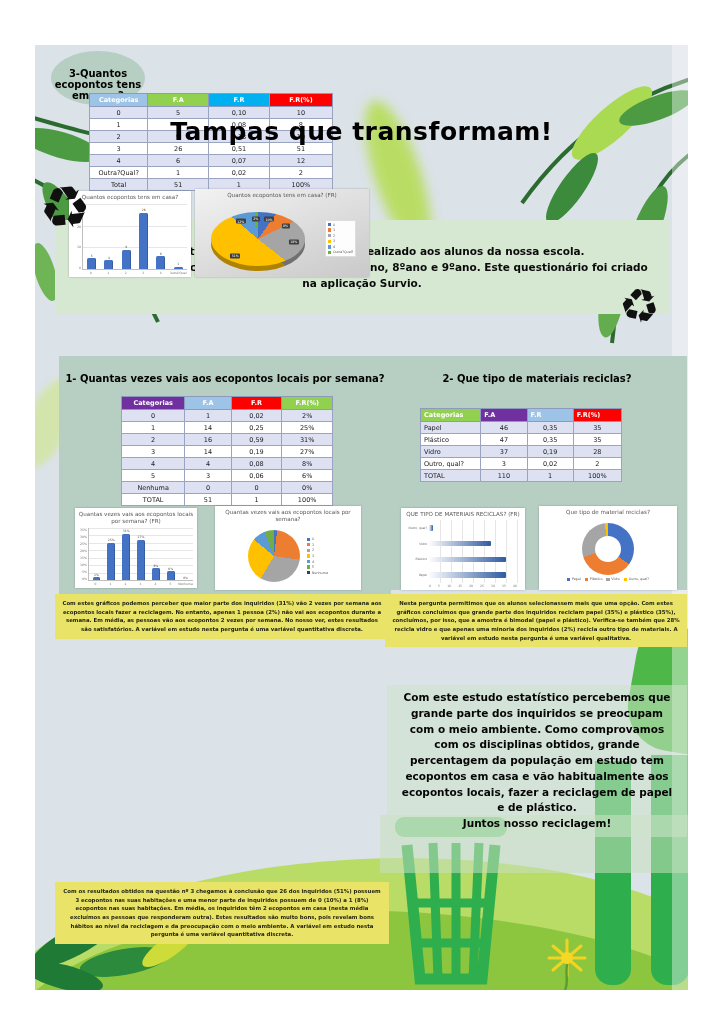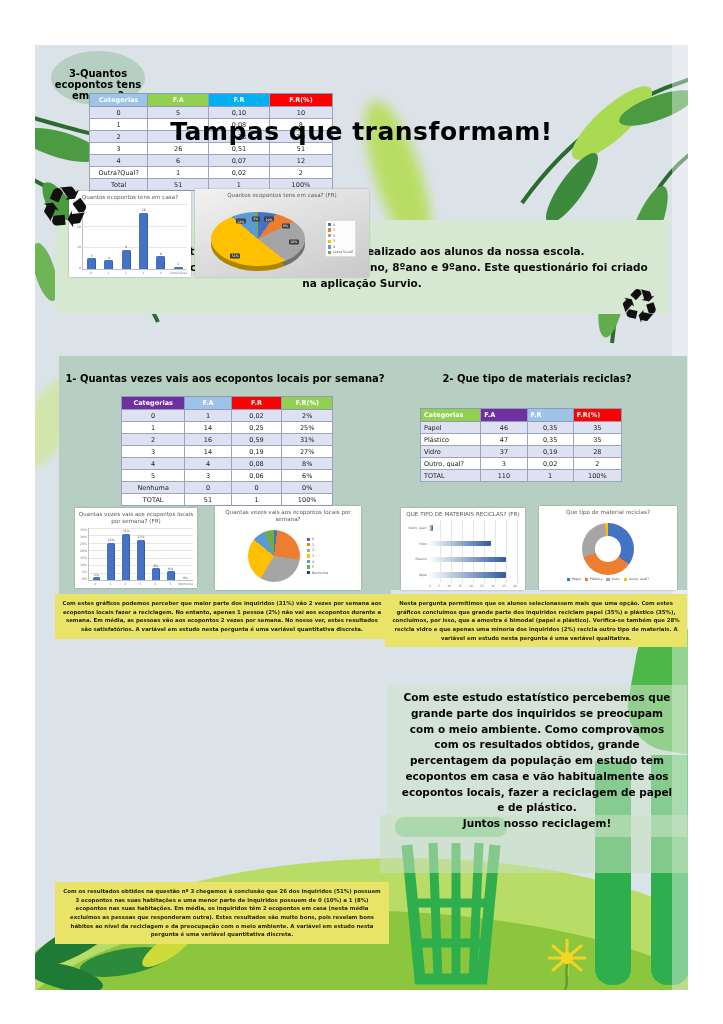--- a/index.html
+++ b/index.html
@@ -595,17 +595,17 @@
             <div class="li"><span class="sw" style="background:#ffc000"></span>3</div>
             <div class="li"><span class="sw" style="background:#5b9bd5"></span>4</div>
             <div class="li"><span class="sw" style="background:#70ad47"></span>Outra?Qual?</div>
           </div>
         </div>
       </div>
   </section>
   <div class="note n3">Com os resultados obtidos na questão nº 3 chegamos à conclusão que 26 dos inquiridos (51%) possuem 3 ecopontos nas suas habitações e uma menor parte de inquiridos possuem de 0 (10%) a 1 (8%) ecopontos nas suas habitações. Em média, os inquiridos têm 2 ecopontos em casa (nesta média excluímos as pessoas que responderam outra). Estes resultados são muito bons, pois revelam bons hábitos ao nível da reciclagem e da preocupação com o meio ambiente. A variável em estudo nesta pergunta é uma variável quantitativa discreta.</div>
 
   <div class="conclusion">
-    <p style="margin:0">Com este estudo estatístico percebemos que grande parte dos inquiridos se preocupam com o meio ambiente. Como comprovamos com os resultados obtidos, grande percentagem da população em estudo tem ecopontos em casa e vão habitualmente aos ecopontos locais, fazer a reciclagem de papel e de plástico.</p>
+    <p style="margin:0">Com este estudo estatístico percebemos que grande parte dos inquiridos se preocupam com o meio ambiente. Como comprovamos com os disciplinas obtidos, grande percentagem da população em estudo tem ecopontos em casa e vão habitualmente aos ecopontos locais, fazer a reciclagem de papel e de plástico.</p>
     <p class="tag" style="margin:0">Juntos nosso reciclagem!</p>
   </div>
 
 </div>
 
 </body></html>

